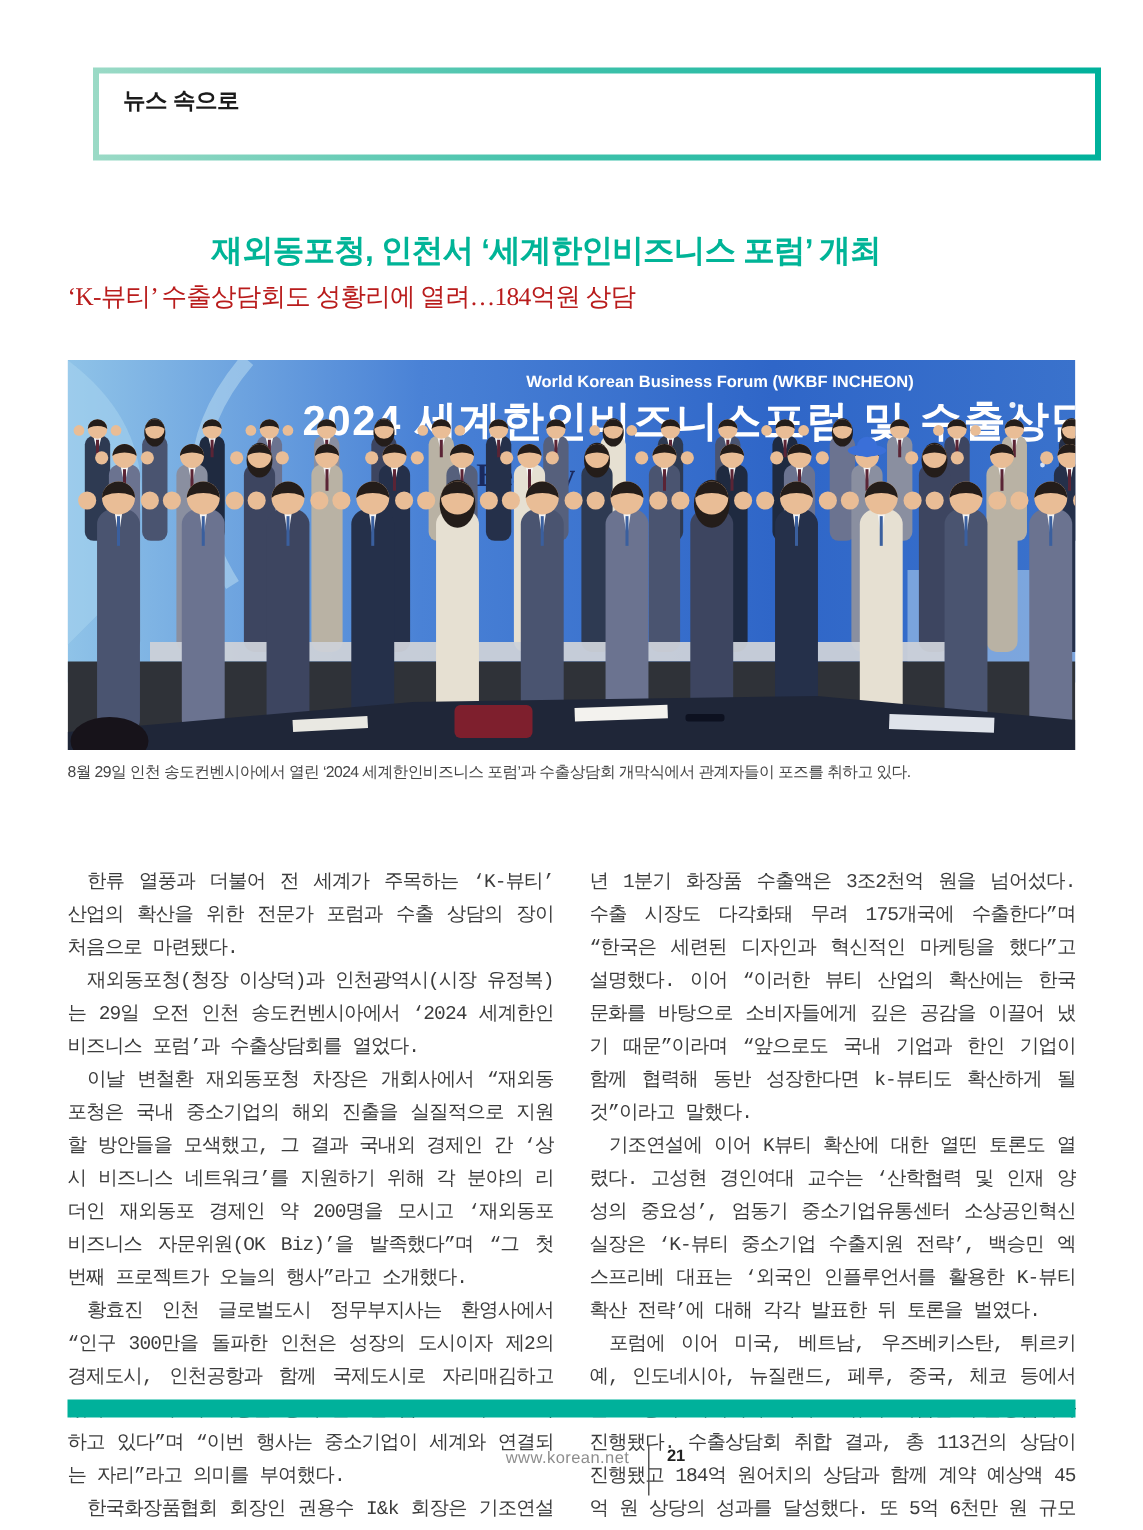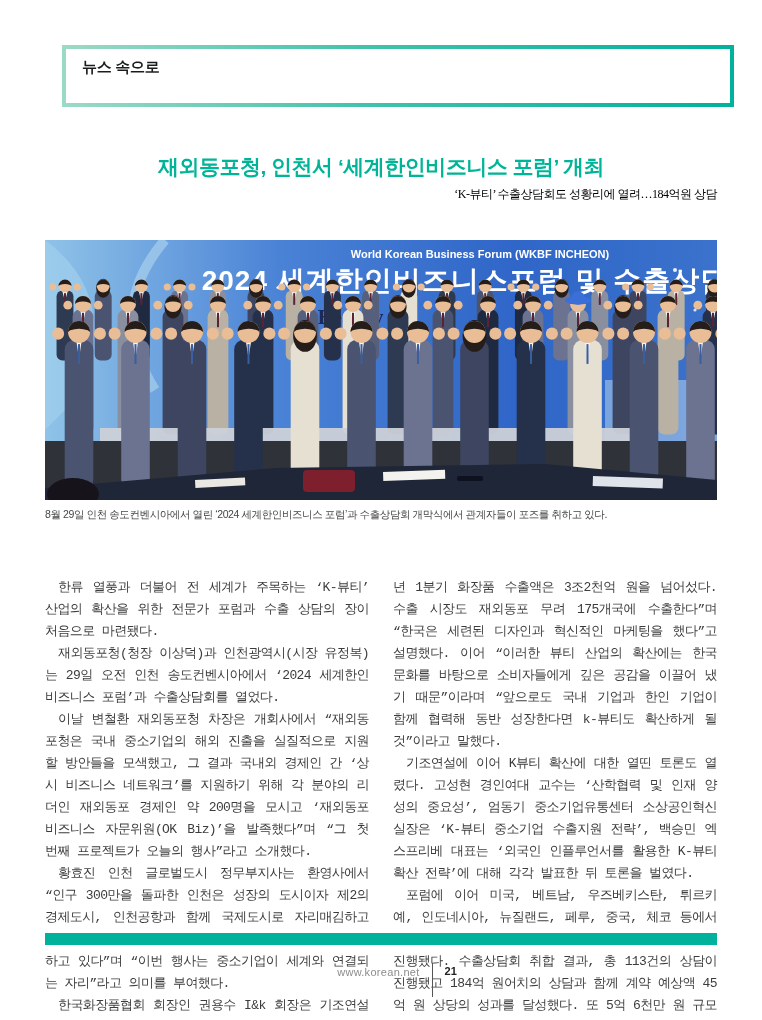--- a/index.html
+++ b/index.html
@@ -6,25 +6,25 @@
   .page{position:relative;width:762px;height:1020px;background:#fff;overflow:hidden;
         font-family:"Liberation Sans","DejaVu Sans",sans-serif;}
   
   .news-header{position:absolute;left:45px;top:45px;width:672px;height:62px;
                background:linear-gradient(90deg,#9bdac6 0%,#42c2ab 45%,#00b19b 100%);
                box-sizing:border-box;padding:4px;margin-left:17px;}
   .news-header-inner{width:100%;height:100%;background:#fff;box-sizing:border-box;
                      padding:9px 16px;}
   .section-label{font-size:15px;font-weight:bold;color:#1b1b1b;letter-spacing:-0.3px;}
   
-  .article-title{position:absolute;left:45px;top:153px;width:672px;text-align:center;
+  .article-title{position:absolute;left:28px;top:153px;width:672px;text-align:center;
                  font-size:21px;font-weight:bold;color:#00b497;letter-spacing:-0.5px;}
-  .article-subtitle{position:absolute;left:45px;top:186px;width:672px;text-align:right;
+  .article-subtitle{position:absolute;left:45px;top:186px;width:672px;text-align:left;
                     font-family:"Liberation Serif","DejaVu Serif",serif;
-                    font-size:12px;color:#000000;letter-spacing:-0.5px;}
+                    font-size:17px;color:#b91c1c;letter-spacing:-0.5px;}
   
   .photo-wrap{position:absolute;left:45px;top:240px;width:672px;height:260px;overflow:hidden;}
   .photo-wrap svg{display:block;width:672px;height:260px;}
   .photo-caption{position:absolute;left:45px;top:508px;width:672px;
                  font-size:10.5px;color:#454545;letter-spacing:-0.4px;}
   
   .article-body{position:absolute;left:45px;top:577px;width:672px;display:flex;gap:24px;font-family:Liberation Mono, monospace;}
   .col{width:324px;font-size:13px;line-height:22px;color:#3c3c3c;text-align:justify;
        letter-spacing:-0.6px;word-break:break-all;}
   .col p{margin:0;text-indent:13px;}
@@ -458,21 +458,21 @@
 
   <div class="article-body">
     <div class="col">
       <p>한류 열풍과 더불어 전 세계가 주목하는 ‘K-뷰티’ 산업의 확산을 위한 전문가 포럼과 수출 상담의 장이 처음으로 마련됐다.</p>
       <p>재외동포청(청장 이상덕)과 인천광역시(시장 유정복)는 29일 오전 인천 송도컨벤시아에서 ‘2024 세계한인비즈니스 포럼’과 수출상담회를 열었다.</p>
       <p>이날 변철환 재외동포청 차장은 개회사에서 “재외동포청은 국내 중소기업의 해외 진출을 실질적으로 지원할 방안들을 모색했고, 그 결과 국내외 경제인 간 ‘상시 비즈니스 네트워크’를 지원하기 위해 각 분야의 리더인 재외동포 경제인 약 200명을 모시고 ‘재외동포 비즈니스 자문위원(OK Biz)’을 발족했다”며 “그 첫 번째 프로젝트가 오늘의 행사”라고 소개했다.</p>
       <p>황효진 인천 글로벌도시 정무부지사는 환영사에서 “인구 300만을 돌파한 인천은 성장의 도시이자 제2의 경제도시, 인천공항과 함께 국제도시로 자리매김하고 있다. 또 제3의 개항을 통해 글로벌 톱 10도시로 도약하고 있다”며 “이번 행사는 중소기업이 세계와 연결되는 자리”라고 의미를 부여했다.</p>
       <p>한국화장품협회 회장인 권용수 I&amp;k 회장은 기조연설에서 “2024</p>
     </div>
     <div class="col">
-      <p class="no-indent">년 1분기 화장품 수출액은 3조2천억 원을 넘어섰다. 수출 시장도 재외동포 무려 175개국에 수출한다”며 “한국은 세련된 디자인과 혁신적인 마케팅을 했다”고 설명했다. 이어 “이러한 뷰티 산업의 확산에는 한국 문화를 바탕으로 소비자들에게 깊은 공감을 이끌어 냈기 때문”이라며 “앞으로도 국내 기업과 한인 기업이 함께 협력해 동반 성장한다면 k-뷰티도 확산하게 될 것”이라고 말했다.</p>
+      <p class="no-indent">년 1분기 화장품 수출액은 3조2천억 원을 넘어섰다. 수출 시장도 다각화돼 무려 175개국에 수출한다”며 “한국은 세련된 디자인과 혁신적인 마케팅을 했다”고 설명했다. 이어 “이러한 뷰티 산업의 확산에는 한국 문화를 바탕으로 소비자들에게 깊은 공감을 이끌어 냈기 때문”이라며 “앞으로도 국내 기업과 한인 기업이 함께 협력해 동반 성장한다면 k-뷰티도 확산하게 될 것”이라고 말했다.</p>
       <p>기조연설에 이어 K뷰티 확산에 대한 열띤 토론도 열렸다. 고성현 경인여대 교수는 ‘산학협력 및 인재 양성의 중요성’, 엄동기 중소기업유통센터 소상공인혁신실장은 ‘K-뷰티 중소기업 수출지원 전략’, 백승민 엑스프리베 대표는 ‘외국인 인플루언서를 활용한 K-뷰티 확산 전략’에 대해 각각 발표한 뒤 토론을 벌였다.</p>
       <p>포럼에 이어 미국, 베트남, 우즈베키스탄, 튀르키예, 인도네시아, 뉴질랜드, 페루, 중국, 체코 등에서 온 19명의 바이어와 국내 k-뷰티 기업간 수출상담회가 진행됐다. 수출상담회 취합 결과, 총 113건의 상담이 진행됐고 184억 원어치의 상담과 함께 계약 예상액 45억 원 상당의 성과를 달성했다. 또 5억 6천만 원 규모의 업무협약(MOU) 2건도 체결했다.</p>
     </div>
   </div>
 
   <div class="divider-bar"></div>
 
   <div class="footer">
     <span class="footer-website">www.korean.net</span>
     <span class="footer-divider"></span>

